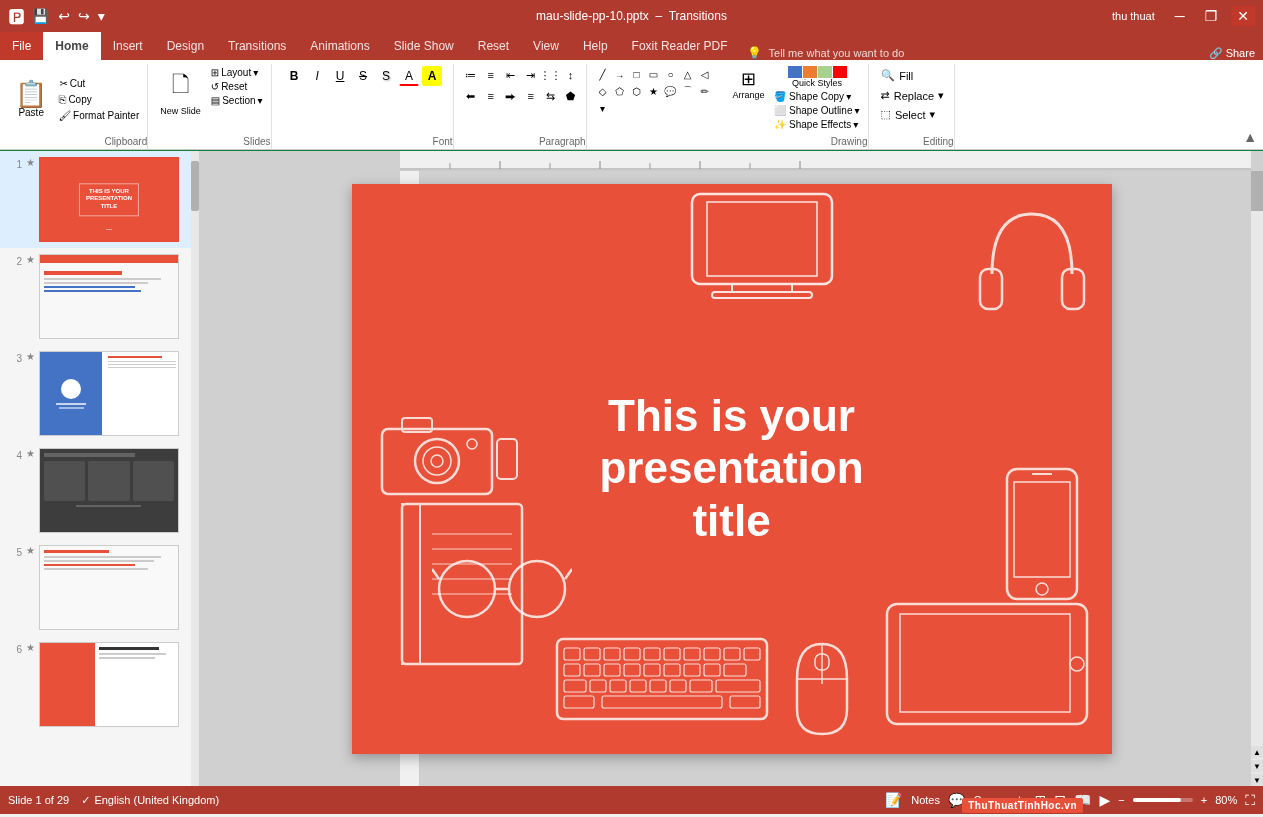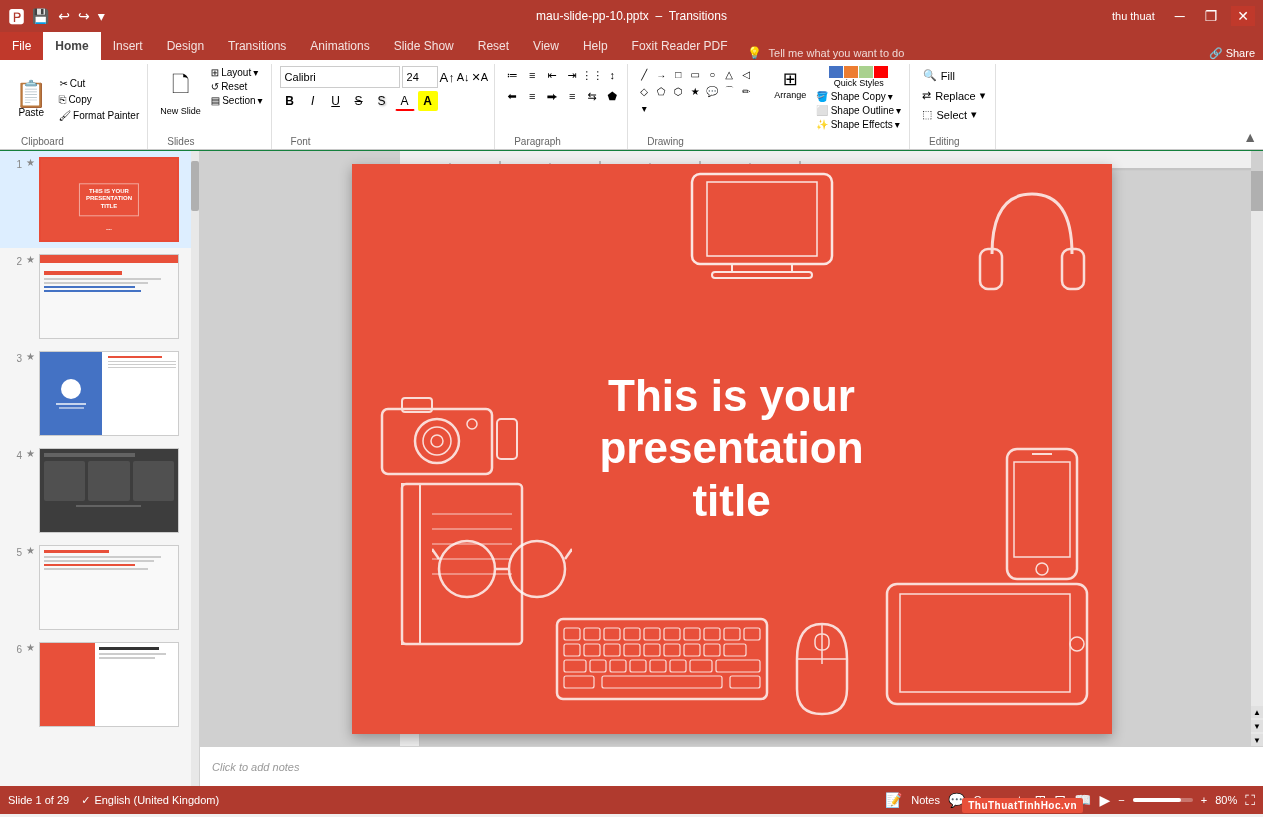--- a/index.html
+++ b/index.html
@@ -23,21 +23,21 @@
     .qa-icon { color: white; font-size: 14px; cursor: pointer; padding: 2px; }
 
     
     #ribbon { background: #fff; border-bottom: 1px solid #15803d; }
     #ribbon-tabs { background: #b03a2e; display: flex; align-items: flex-end; height: 28px; padding-left: 0; }
     .ribbon-tab { padding: 4px 12px; font-size: 12px; color: rgba(255,255,255,0.85); cursor: pointer; height: 28px; display: flex; align-items: center; }
     .ribbon-tab.active { background: #fff; color: #444; font-weight: 600; }
 
     #ribbon-content { display: flex; align-items: stretch; padding: 4px 4px 0; background: #fff; min-height: 90px; border-bottom: 1px solid #c8c8c8; gap: 2px; }
     .ribbon-group { display: flex; flex-direction: column; align-items: center; border-right: 1px solid #e0e0e0; padding: 2px 6px; min-width: fit-content; position: relative; }
-    .ribbon-group-label { font-size: 10px; color: #666; position: absolute; bottom: 2px; left: 17px; right: 0; text-align: left; margin-top: 44px; }
+    .ribbon-group-label { font-size: 10px; color: #666; position: absolute; bottom: 2px; left: 17px; right: 0; text-align: right; margin-top: 44px; }
     .ribbon-group-content { display: flex; align-items: flex-start; gap: 2px; flex: 1; padding-bottom: 14px; }
 
     .clipboard-group .ribbon-group-content { align-items: center; }
 
     .font-box { border: 1px solid #ccc; height: 22px; display: flex; align-items: center; padding: 0 4px; font-size: 11px; background: white; cursor: text; }
     .font-name-box { width: 120px; }
     .font-size-box { width: 36px; }
 
     
     #app-body { display: flex; height: calc(817px - 32px - 122px - 28px); }
@@ -181,27 +181,20 @@
               <span>Section</span>
               <span>▾</span>
           </div>
         </div>
       </div>
       <div class="ribbon-group-label">Slides</div>
     </div>
 
     <div class="ribbon-group" style="min-width:180px;">
       <div class="ribbon-group-content" style="flex-direction:column; gap:3px; padding-bottom:14px;">
-        <div style="display:flex; gap:2px; align-items:center;">
-          <div class="font-box font-name-box">Calibri</div>
-          <div class="font-box font-size-box">24</div>
-          <span style="font-size:13px; cursor:pointer;">A↑</span>
-          <span style="font-size:11px; cursor:pointer;">A↓</span>
-          <span style="font-size:11px; cursor:pointer;">✕A</span>
-        </div>
         <div style="display:flex; gap:3px; align-items:center;">
           <div class="font-format-btn bold">B</div>
           <div class="font-format-btn italic">I</div>
           <div class="font-format-btn underline">U</div>
           <div class="font-format-btn" style="text-decoration:line-through;">S</div>
           <div class="font-format-btn" style="text-shadow:1px 1px 2px #aaa;">S</div>
           <div class="font-format-btn" style="border-bottom:2px solid red;">A</div>
           <div class="font-format-btn" style="background:#ffff00; font-weight:bold;">A</div>
         </div>
       </div>
@@ -543,23 +536,20 @@
       </div>
 
       <div style="position:absolute;right:0;top:20px;width:12px;bottom:0;background:#e8e8e8;">
         <div style="width:12px;height:40px;background:#b0b0b0;position:absolute;top:0;"></div>
         <div style="position:absolute;bottom:0;width:12px;height:12px;background:#e0e0e0;display:flex;align-items:center;justify-content:center;font-size:8px;">▼</div>
         <div style="position:absolute;bottom:28px;width:12px;height:12px;background:#e0e0e0;display:flex;align-items:center;justify-content:center;font-size:8px;">▲</div>
         <div style="position:absolute;bottom:14px;width:12px;height:12px;background:#e0e0e0;display:flex;align-items:center;justify-content:center;font-size:8px;">▼</div>
       </div>
     </div>
 
-    <div id="notes-bar">
-      <span style="color:#999; font-size:11px; font-style:italic;">Click to add notes</span>
-    </div>
   </div>
 </div>
 
 <div id="status-bar">
   <div id="status-left">
     <span>Slide 1 of 29</span>
     <span style="display:flex;align-items:center;gap:4px;">
       <span>✓</span>
       <span>English (United Kingdom)</span>
     </span>

